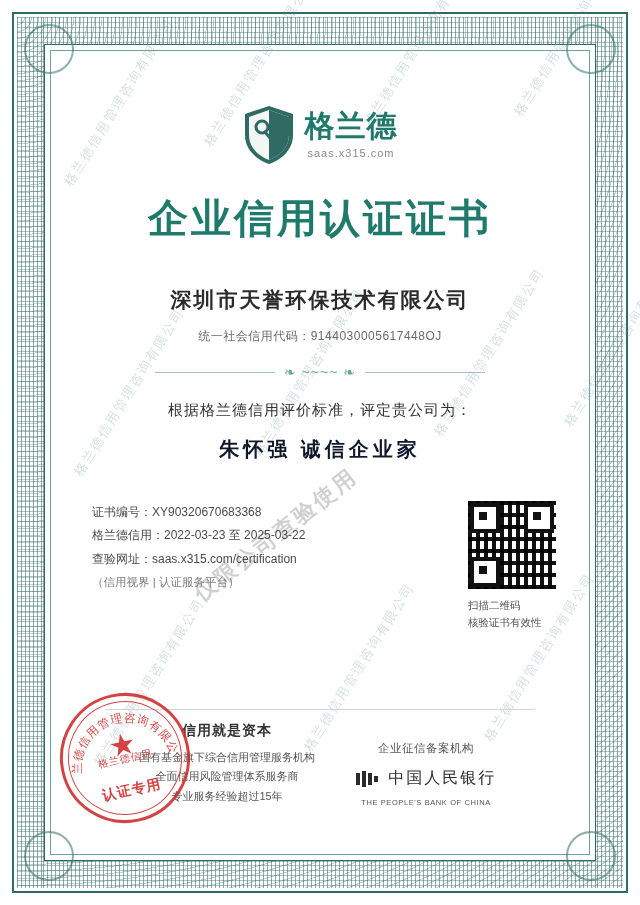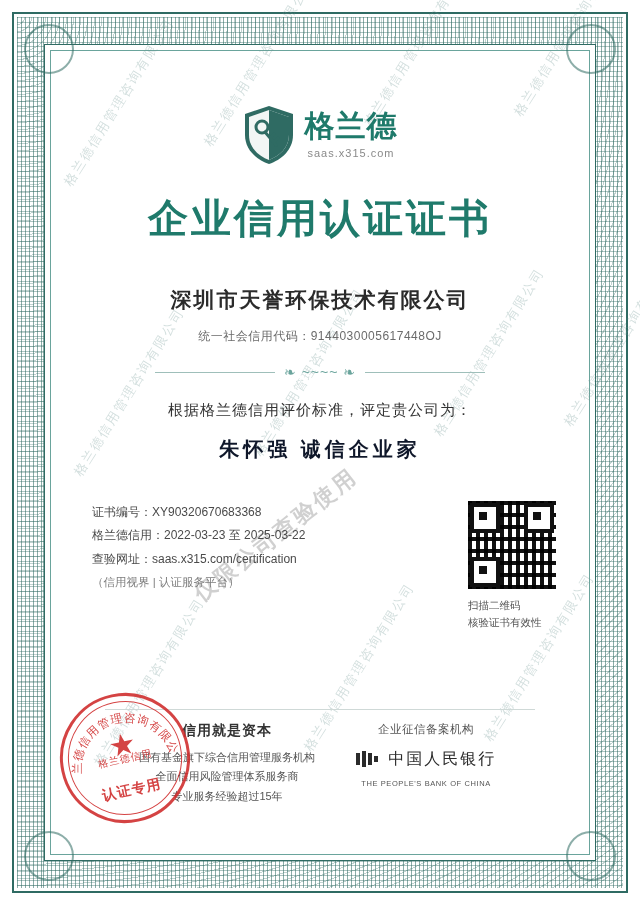--- a/index.html
+++ b/index.html
@@ -294,21 +294,21 @@
   }
   .footer-rule {
     width: 430px;
     height: 1px;
     background: #cfd9d7;
     margin: 0 auto 12px auto;
   }
   .footer-cols {
     display: flex;
     justify-content: center;
-    align-items: flex-start;
+    align-items: flex-end;
     gap: 36px;
   }
   .footer-left {
     text-align: center;
   }
   .footer-slogan {
     font-size: 14px;
     font-weight: bold;
     color: #333333;
     letter-spacing: 1px;

